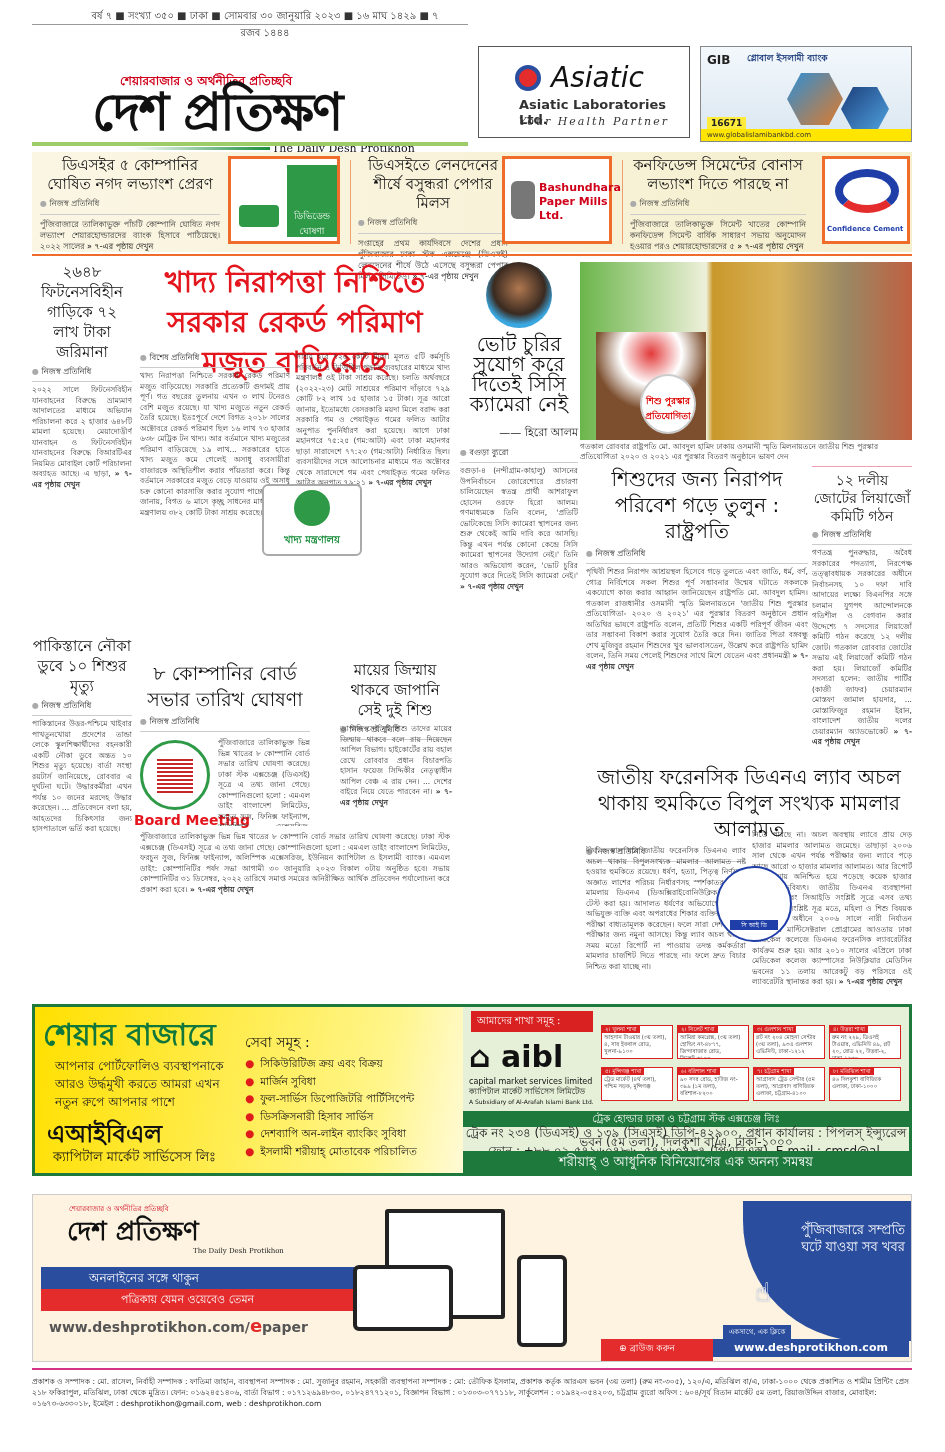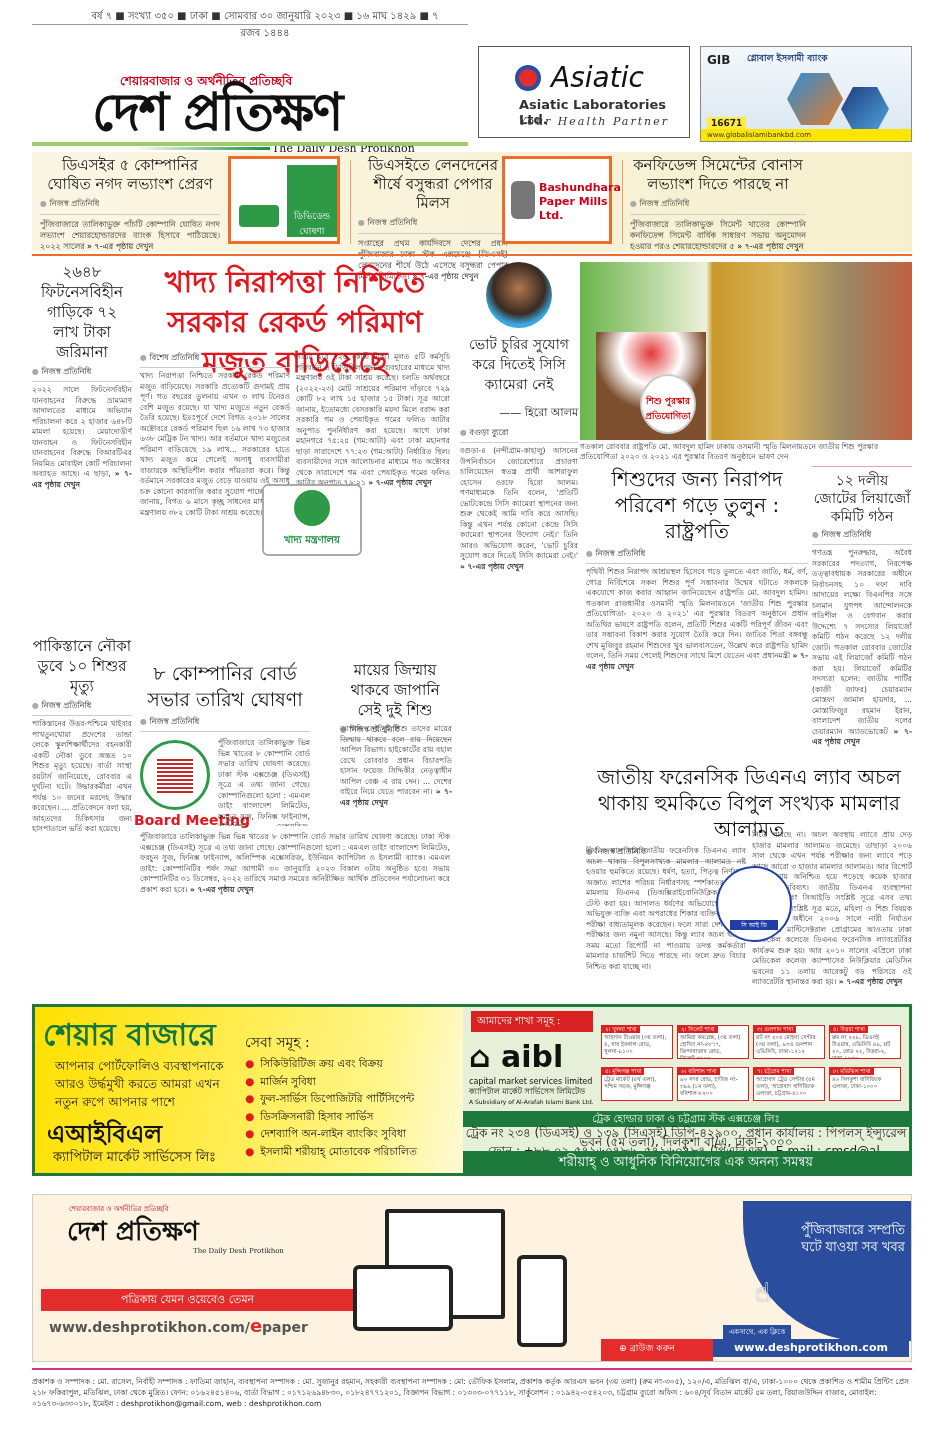--- a/index.html
+++ b/index.html
@@ -127,20 +127,24 @@
   <div class="tk-img" style="left:470px;width:110px;">
     <div style="position:absolute;left:6px;top:22px;width:24px;height:38px;background:#777;border-radius:6px;"></div>
     <div style="position:absolute;left:34px;top:22px;font-size:11px;font-weight:bold;color:#d0021b;line-height:14px;">Bashundhara Paper Mills Ltd.</div>
   </div>
   <div class="divider-v" style="left:590px;top:8px;height:84px;"></div>
   <div class="tk" style="left:598px;width:176px;">
     <h3>কনফিডেন্স সিমেন্টের বোনাস লভ্যাংশ দিতে পারছে না</h3>
     <div class="by">নিজস্ব প্রতিনিধি</div>
     <p><span>পুঁজিবাজারে তালিকাভুক্ত সিমেন্ট খাতের কোম্পানি কনফিডেন্স সিমেন্ট বার্ষিক সাধারণ সভায় অনুমোদন হওয়ার পরও শেয়ারহোল্ডারদের ৫</span> <span class="more">» ৭-এর পৃষ্ঠায় দেখুন</span></p>
   </div>
+  <div class="tk-img" style="left:790px;width:88px;">
+    <div style="position:absolute;left:10px;top:10px;width:64px;height:44px;border-radius:50%;border:8px solid #1f3ea8;border-bottom-color:#e42c2c;"></div>
+    <div style="position:absolute;left:2px;top:66px;font-size:7px;color:#1f3ea8;font-weight:bold;">Confidence Cement</div>
+  </div>
 </div>
 <div class="abs orange-rule"></div>
 
 <div class="abs" style="left:32px;top:262px;width:100px;">
   <div class="hl-side">২৬৪৮ ফিটনেসবিহীন গাড়িকে ৭২ লাখ টাকা জরিমানা</div>
   <div class="byline">নিজস্ব প্রতিনিধি</div>
   <div class="col" style="position:relative;height:250px;">
     <span>২০২২ সালে ফিটনেসবিহীন যানবাহনের বিরুদ্ধে ভ্রাম্যমাণ আদালতের মাধ্যমে অভিযান পরিচালনা করে ২ হাজার ৬৪৮টি মামলা হয়েছে। মেয়াদোত্তীর্ণ যানবাহন ও ফিটনেসবিহীন যানবাহনের বিরুদ্ধে বিআরটিএর নিয়মিত মোবাইল কোর্ট পরিচালনা অব্যাহত আছে। এ ছাড়া,</span> <b>» ৭-এর পৃষ্ঠায় দেখুন</b>
   </div>
 </div>
@@ -155,21 +159,21 @@
     <span>সাশ্রয় হবে ৭২৬ কোটি টাকা। মূলত ৫টি কর্মসূচি পরিবর্তন ও ডিজিটাল পদ্ধতি ব্যবহারের মাধ্যমে খাদ্য মন্ত্রণালয় ওই টাকা সাশ্রয় করেছে। চলতি অর্থবছরে (২০২২-২৩) মোট সাশ্রয়ের পরিমাণ দাঁড়াবে ৭২৯ কোটি ৮২ লাখ ১৫ হাজার ১৫ টাকা। সূত্র আরো জানায়, ইতোমধ্যে বেসরকারি ময়দা মিলে বরাদ্দ করা সরকারি গম ও পেষাইকৃত গমের ফলিত আটার অনুপাত পুনর্নির্ধারণ করা হয়েছে। আগে ঢাকা মহানগরে ৭৫:২৫ (গম:আটা) এবং ঢাকা মহানগর ছাড়া সারাদেশে ৭৭:২৩ (গম:আটা) নির্ধারিত ছিল। ব্যবসায়ীদের সঙ্গে আলোচনার মাধ্যমে গত অক্টোবর থেকে সারাদেশে গম এবং পেষাইকৃত গমের ফলিত আটার অনুপাত ৭৯:২১</span> <b>» ৭-এর পৃষ্ঠায় দেখুন</b>
   </div>
 </div>
 <div class="abs" style="left:262px;top:484px;width:100px;height:72px;border:2px solid #aaa;border-radius:6px;background:#fff;">
   <div style="position:absolute;left:30px;top:4px;width:36px;height:36px;border-radius:50%;background:#2e9a47;"></div>
   <div style="position:absolute;left:0;top:46px;width:100%;text-align:center;font-size:10px;color:#1a8d3c;font-weight:bold;">খাদ্য মন্ত্রণালয়</div>
 </div>
 
 <div class="abs" style="left:460px;top:262px;width:118px;">
   <div style="width:66px;height:66px;border-radius:50%;margin:0 auto;background:radial-gradient(circle at 50% 40%,#b07850 0,#3a2a20 50%,#3aa7e0 70%);"></div>
-  <div class="hl-side" style="font-size:14px;margin-top:6px;">ভোট চুরির সুযোগ করে দিতেই সিসি ক্যামেরা নেই</div>
+  <div class="hl-side" style="font-size:20px;margin-top:6px;">ভোট চুরির সুযোগ করে দিতেই সিসি ক্যামেরা নেই</div>
   <div style="text-align:right;font-size:11px;margin-top:10px;">—— <span>হিরো আলম</span></div>
   <div class="byline">বগুড়া ব্যুরো</div>
   <div class="col" style="position:relative;height:470px;">
     <span>বগুড়া-৪ (নন্দীগ্রাম-কাহালু) আসনের উপনির্বাচনে জোরেশোরে প্রচারণা চালিয়েছেন স্বতন্ত্র প্রার্থী আশরাফুল হোসেন ওরফে হিরো আলম। গণমাধ্যমকে তিনি বলেন, 'প্রতিটি ভোটকেন্দ্রে সিসি ক্যামেরা স্থাপনের জন্য শুরু থেকেই আমি দাবি করে আসছি। কিন্তু এখন পর্যন্ত কোনো কেন্দ্রে সিসি ক্যামেরা স্থাপনের উদ্যোগ নেই।' তিনি আরও অভিযোগ করেন, 'ভোট চুরির সুযোগ করে দিতেই সিসি ক্যামেরা নেই।'</span> <b>» ৭-এর পৃষ্ঠায় দেখুন</b>
   </div>
 </div>
 
 <div class="abs photo">
   <div class="podium"></div>
   <div class="badge">শিশু পুরস্কার প্রতিযোগিতা</div>
@@ -265,20 +269,21 @@
         <div>ফোন : +৮৮-০২-৫৭১৬০৭৮৬, ৫৭১৬০৭৮৭ (পিএবিএক্স), E-mail : cmsd@al-arafahbank.com</div>
       </div>
     <div class="g2">শরীয়াহ্ ও আধুনিক বিনিয়োগের এক অনন্য সমন্বয়</div>
   </div>
 </div>
 
 <div class="abs ad-epaper">
   <div class="tag">শেয়ারবাজার ও অর্থনীতির প্রতিচ্ছবি</div>
   <div class="logo">দেশ প্রতিক্ষণ</div>
   <div class="en">The Daily Desh Protikhon</div>
+  <div class="blue">অনলাইনের সঙ্গে থাকুন</div>
   <div class="red">পত্রিকায় যেমন ওয়েবেও তেমন</div>
   <div class="url"><span>www.deshprotikhon.com/</span><b>e</b><span>paper</span></div>
   <div class="screen" style="left:352px;top:14px;width:120px;height:110px;"></div>
   <div class="screen" style="left:320px;top:70px;width:100px;height:66px;border-radius:6px;"></div>
   <div class="screen" style="left:484px;top:60px;width:50px;height:92px;border-radius:6px;"></div>
   <div class="globe"></div>
   <div class="globe-t">পুঁজিবাজারে সম্প্রতি ঘটে যাওয়া সব খবর</div>
   <div class="hand">☝</div>
   <div class="one">একসাথে, এক ক্লিকে</div>
   <div class="browse"><span>⊕ </span><span>ব্রাউজ করুন</span></div>

